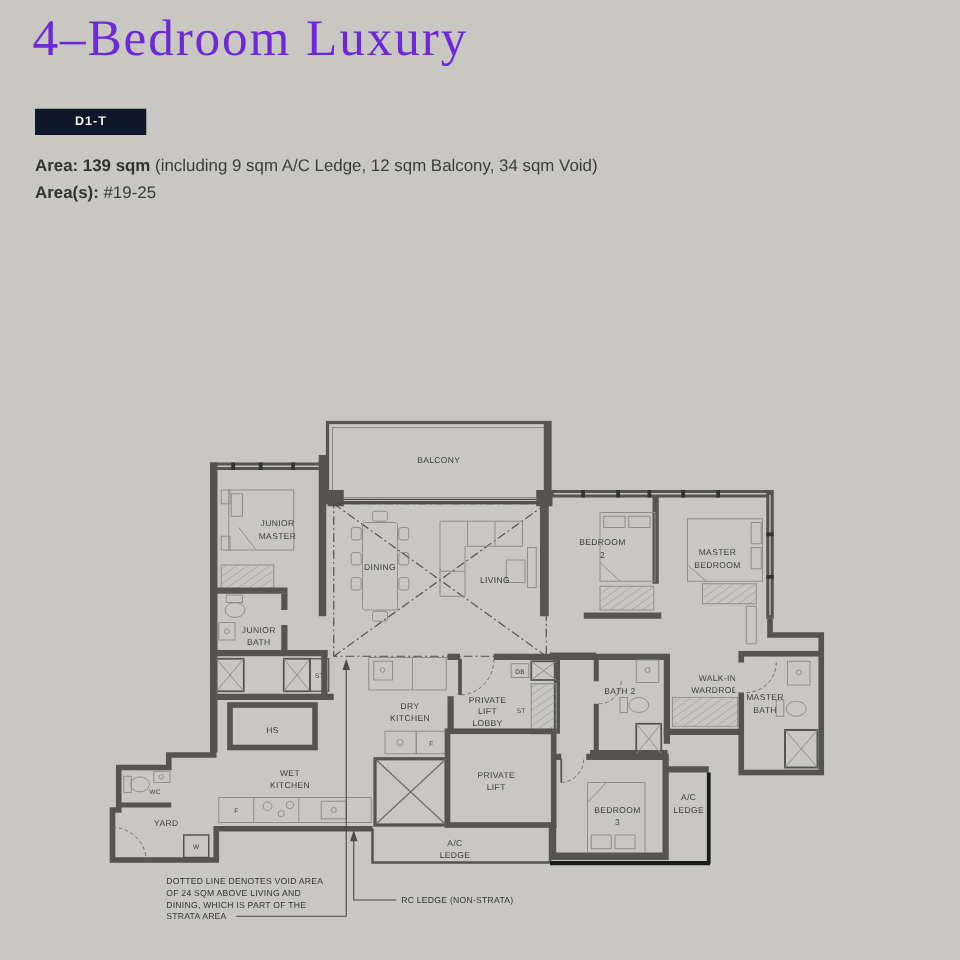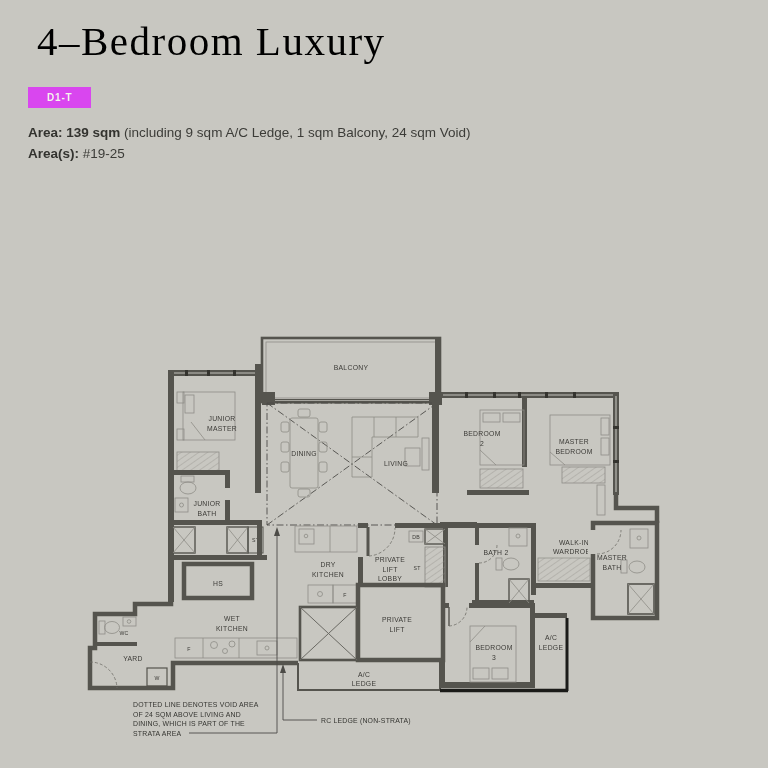--- a/index.html
+++ b/index.html
@@ -3,29 +3,29 @@
 <meta charset="utf-8">
 <style>
   html,body{margin:0;padding:0;}
   body{
     width:768px;height:768px;position:relative;overflow:hidden;
     background:#c8c7c1;
     font-family:"Liberation Sans", sans-serif;
     color:#3f3f3c;
   }
   .page-title{
-    position:absolute;left:26px;top:6px;margin:11px;
+    position:absolute;left:26px;top:6px;margin:0;
     font-family:"Liberation Serif", serif;font-weight:400;
-    font-size:41px;letter-spacing:1.5px;color:#000000;
+    font-size:41px;letter-spacing:1.5px;color:#6d28d9;
   }
   .type-badge{
     position:absolute;left:28px;top:87px;
-    background:#d946ef;color:#f4f3ec;
+    background:#0f172a;color:#f4f3ec;
     font-size:10px;font-weight:bold;letter-spacing:.8px;
-    padding:5px 19px;
+    padding:5px 32px;
   }
   .meta{position:absolute;left:28px;top:122px;font-size:13.5px;line-height:21px;color:#3c3c38;}
   .meta b{color:#33332f;}
   .plan-wrap{position:absolute;left:85px;top:330px;width:590px;height:415px;}
   svg text{font-family:"Liberation Sans", sans-serif;}
   .lbl{font-size:6.8px;fill:#3b3a36;text-anchor:middle;letter-spacing:.3px;}
   .lbls{font-size:5.2px;fill:#3b3a36;text-anchor:middle;letter-spacing:.2px;}
   .note{font-size:6.9px;fill:#343430;letter-spacing:.2px;}
   .w{fill:#55544e;}
   .wl{stroke:#55544e;fill:none;}
@@ -36,21 +36,21 @@
   .blk{stroke:#1b1b19;fill:none;}
   .tick{fill:#35342f;}
   .wwin{stroke:#c3c2bc;stroke-width:1.1;}
 </style>
 </head>
 <body>
 
 <h1 class="page-title">4–Bedroom Luxury</h1>
 <div class="type-badge">D1-T</div>
 <div class="meta">
-  <div><b>Area: 139 sqm</b> <span>(including 9 sqm A/C Ledge, 1 sqm Balcony, 24 sqm Void)</span></div>
+  <div><b>Area: 139 sqm</b> <span>(including 9 sqm A/C Ledge, 12 sqm Balcony, 34 sqm Void)</span></div>
   <div><b>Area(s):</b> <span>#19-25</span></div>
 </div>
 
 <div class="plan-wrap">
 <svg width="590" height="415" viewBox="0 0 590 415" xmlns="http://www.w3.org/2000/svg">
   <defs>
     <pattern id="hatch" width="5" height="5" patternTransform="rotate(55)" patternUnits="userSpaceOnUse">
       <line x1="0" y1="0" x2="0" y2="5" stroke="#8e8d87" stroke-width="0.7"></line>
     </pattern>
   </defs>

